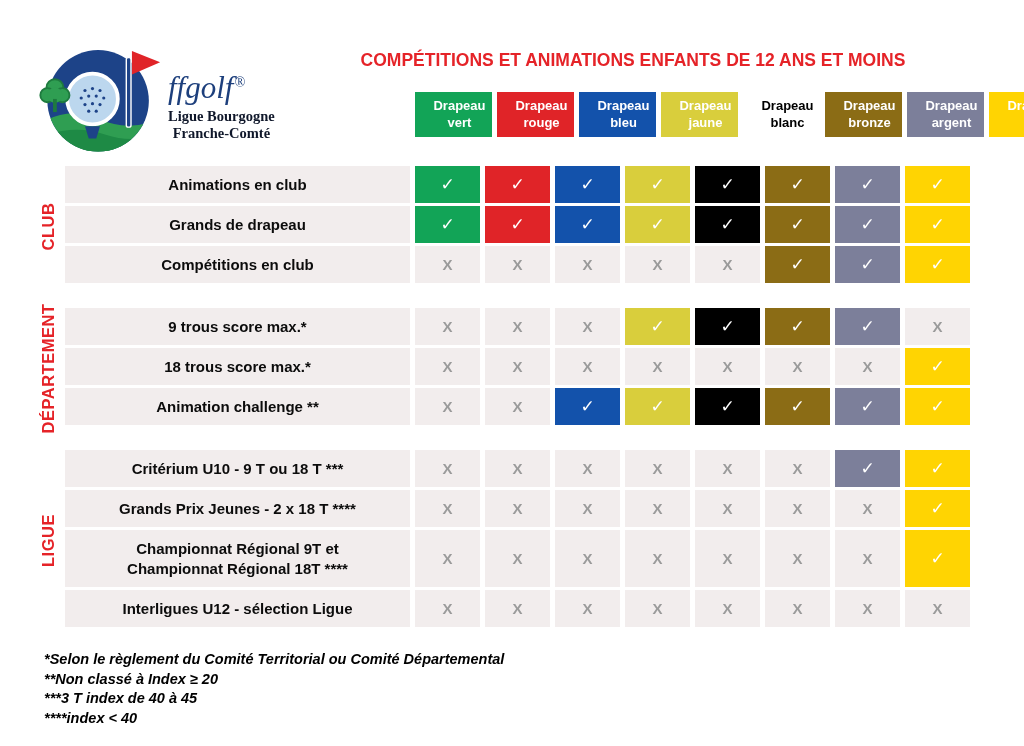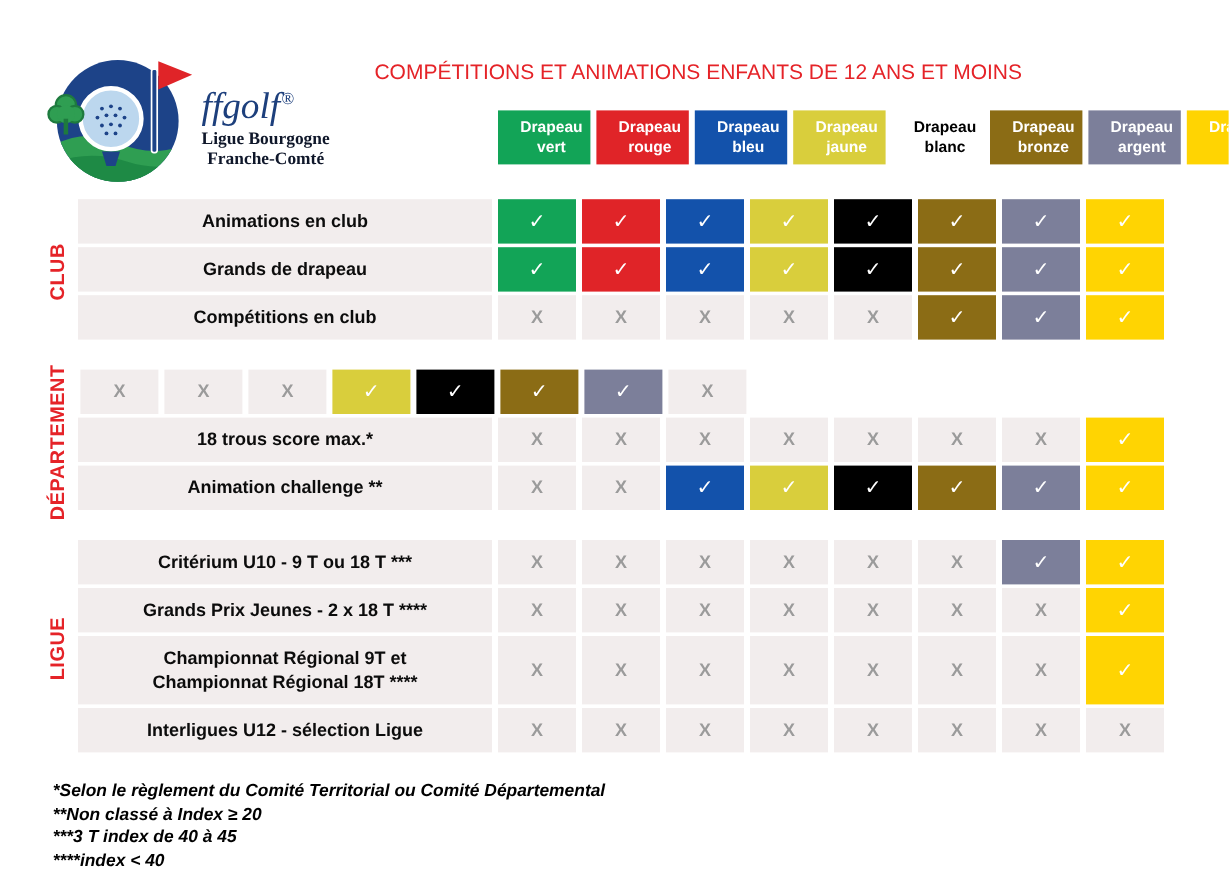--- a/index.html
+++ b/index.html
@@ -9,22 +9,22 @@
   
   .logo{position:absolute;left:38px;top:36px;display:flex;align-items:flex-start;}
   .logo-mark{width:124px;height:124px;flex:0 0 auto;}
   .logo-text{margin-left:6px;margin-top:36px;}
   .brand{font-family:"Liberation Serif","DejaVu Serif",serif;color:#1d3f7c;font-size:31px;line-height:1;font-style:italic;}
   .reg{font-size:14px;vertical-align:super;margin-left:1px;}
   .region{font-family:"Liberation Serif","DejaVu Serif",serif;color:#0f172a;font-size:14.5px;
           font-weight:bold;text-align:center;line-height:1.15;margin-top:5px;}
 
   
-  .title{position:absolute;left:312px;top:50px;width:614px;margin:0;
-         color:#e52328;font-size:17.5px;line-height:21px;font-weight:normal;}
+  .title{position:absolute;left:326px;top:50px;width:614px;margin:0;text-align:center;
+         color:#e52328;font-size:17.5px;line-height:21px;font-weight:bold;}
 
   
   #table{position:absolute;left:35px;top:92px;}
   .hdr-row{display:flex;margin-left:375px;}
   .hcell{width:65px;height:45px;margin-left:5px;display:flex;flex-direction:column;
          align-items:center;justify-content:center;font-size:13px;font-weight:bold;line-height:1.25;padding-left:12px;}
   .group{display:flex;margin-top:22px;}
   #groups .group:first-child{margin-top:29px;}
   .group-label{width:27px;display:flex;align-items:center;justify-content:center;}
   .group-label span{transform:rotate(-90deg);white-space:nowrap;color:#e52328;
@@ -172,20 +172,21 @@
               <div class="cell check" style="background: rgb(255, 212, 2);">✓</div>
             </div>
           </div>
         </div>
         <div class="group">
           <div class="group-label">
             <span>DÉPARTEMENT</span>
           </div>
           <div class="rows">
             <div class="row">
+              <div class="row-label">9 trous score max.*</div>
               <div class="cell cross">X</div>
               <div class="cell cross">X</div>
               <div class="cell cross">X</div>
               <div class="cell check" style="background: rgb(217, 206, 60);">✓</div>
               <div class="cell check" style="background: rgb(0, 0, 0);">✓</div>
               <div class="cell check" style="background: rgb(139, 108, 21);">✓</div>
               <div class="cell check" style="background: rgb(124, 127, 154);">✓</div>
               <div class="cell cross">X</div>
             </div>
             <div class="row">

